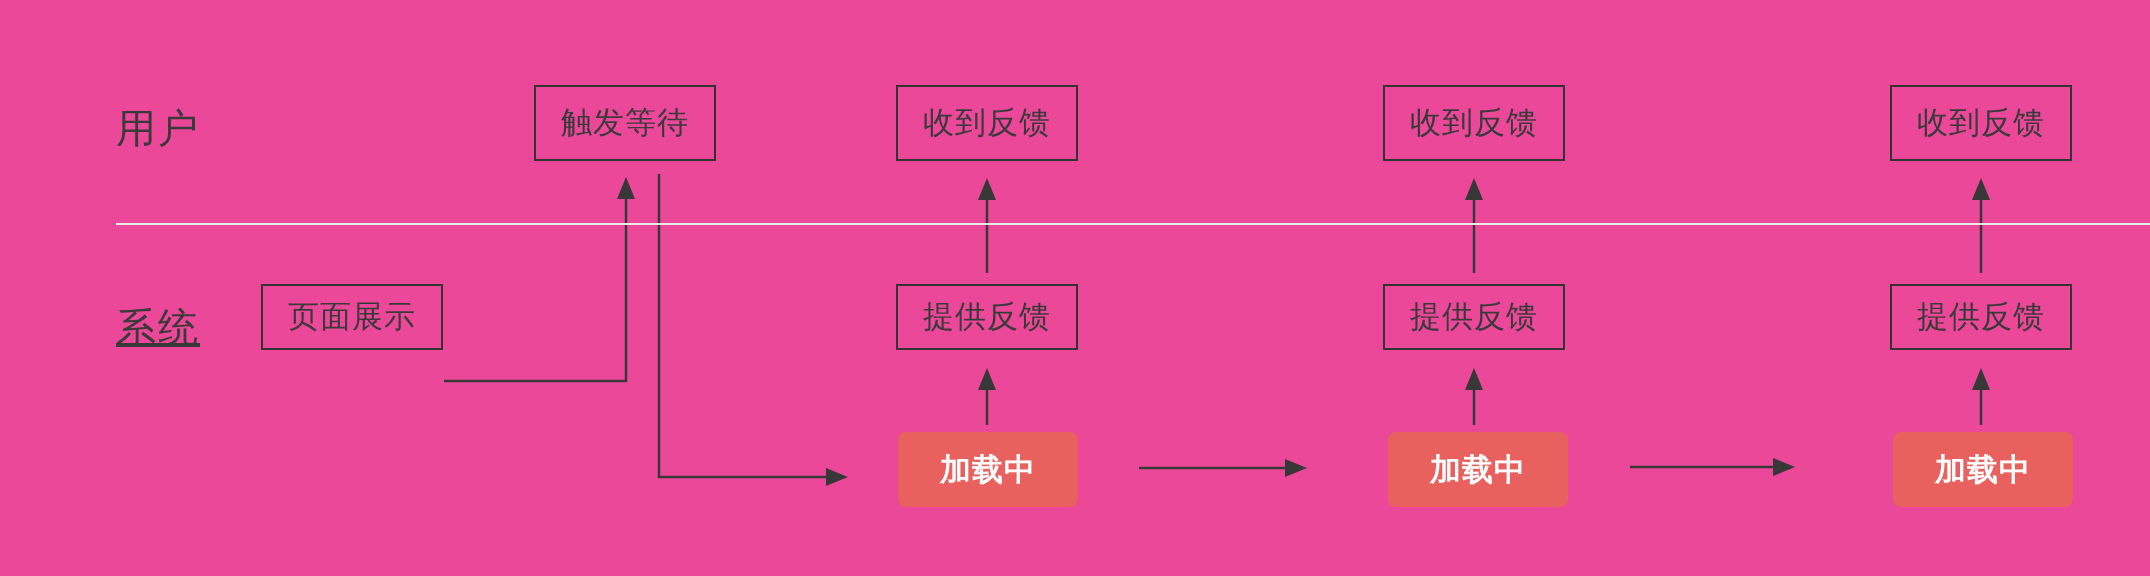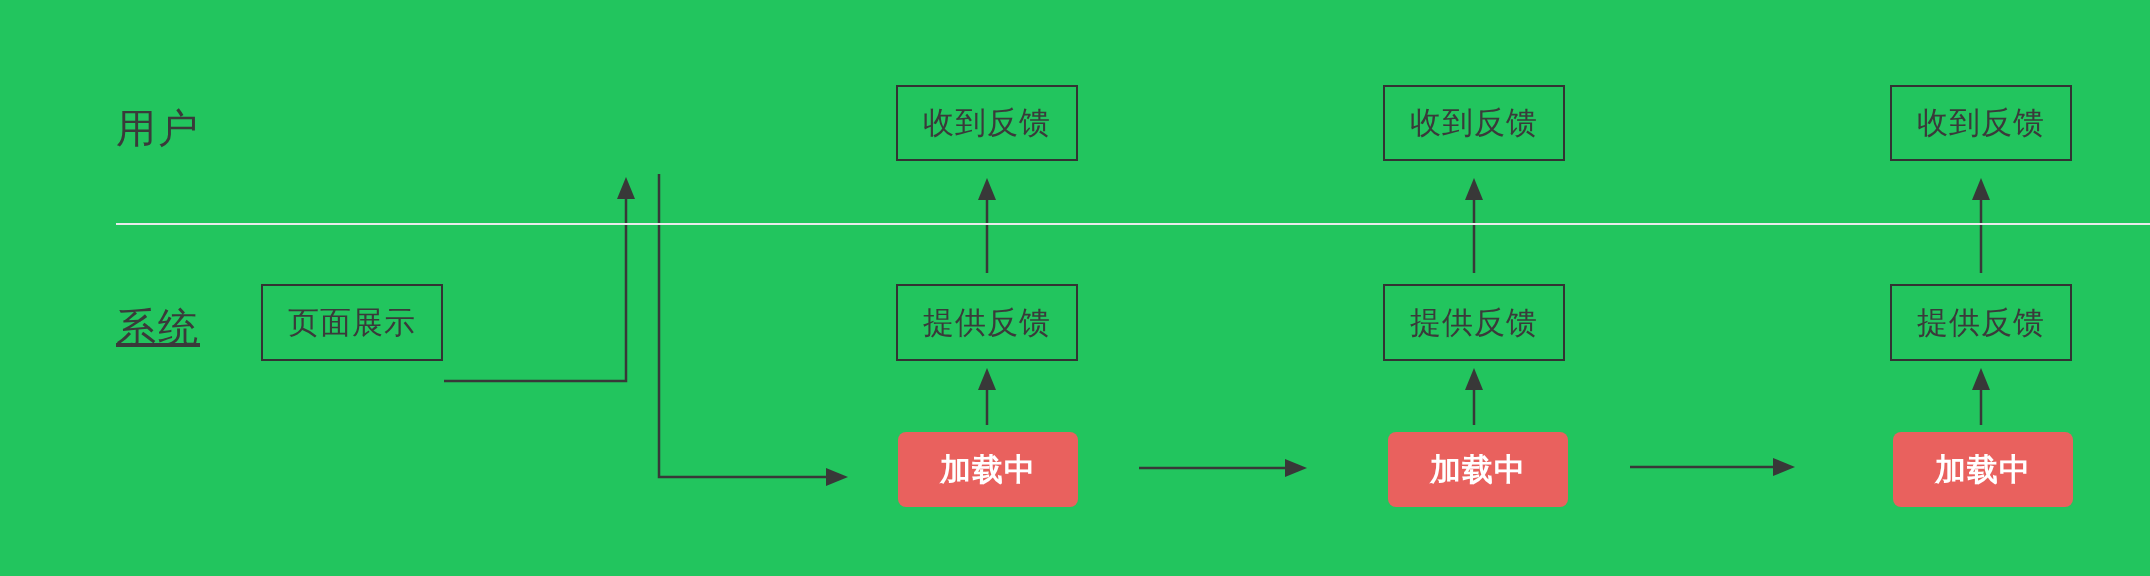--- a/index.html
+++ b/index.html
@@ -5,21 +5,21 @@
   html, body {
     margin: 0;
     padding: 0;
     background: #f7f7f8;
     font-family: "Liberation Sans", "DejaVu Sans", sans-serif;
   }
   .canvas {
     position: relative;
     width: 2150px;
     height: 576px;
-    background: #22c55e;
+    background: #ec4899;
     overflow: hidden;
   }
   .arrow-layer {
     position: absolute;
     left: 0; top: 0;
     width: 2150px;
     height: 576px;
     pointer-events: none;
   }
   .lane-label {
@@ -36,21 +36,21 @@
     left: 116px;
     top: 223px;
     width: 2034px;
     height: 2px;
     background: #e9e9eb;
   }
   .node {
     position: absolute;
     box-sizing: border-box;
     width: 182px;
-    height: 77px;
+    height: 66px;
     border: 2.5px solid #333333;
     display: flex;
     align-items: center;
     justify-content: center;
     font-size: 31px;
     color: #3a3a3a;
     letter-spacing: 1px;
     white-space: nowrap;
   }
   .node.row-user   { top: 85px;  height: 76px; }
@@ -128,20 +128,21 @@
       <path d="M1630,467 H1774"></path>
       <polygon points="1795,467 1773,458 1773,476"></polygon>
     </g>
   </svg>
 
   <div class="lane-label user">用户</div>
   <div class="lane-label system">系统</div>
 
   <div class="lane-divider"></div>
 
+  <div class="node row-user n-trigger">触发等待</div>
   <div class="node row-user col1">收到反馈</div>
   <div class="node row-user col2">收到反馈</div>
   <div class="node row-user col3">收到反馈</div>
 
   <div class="node row-system n-page">页面展示</div>
   <div class="node row-system col1">提供反馈</div>
   <div class="node row-system col2">提供反馈</div>
   <div class="node row-system col3">提供反馈</div>
 
   <div class="node loading col1">加载中</div>

